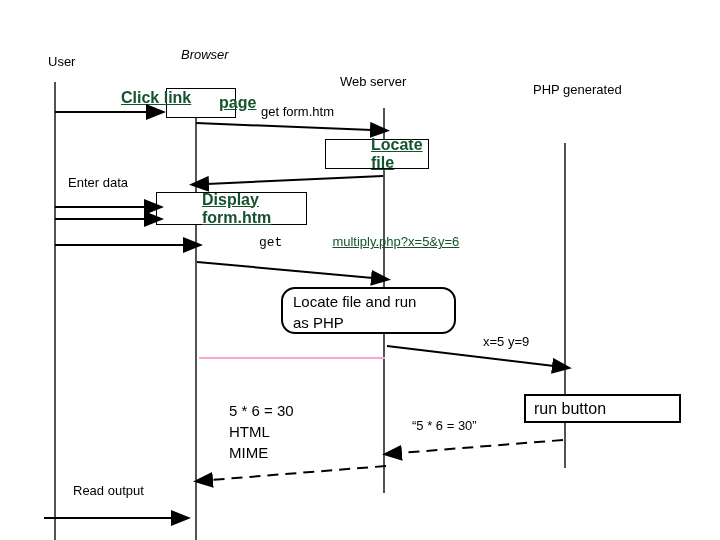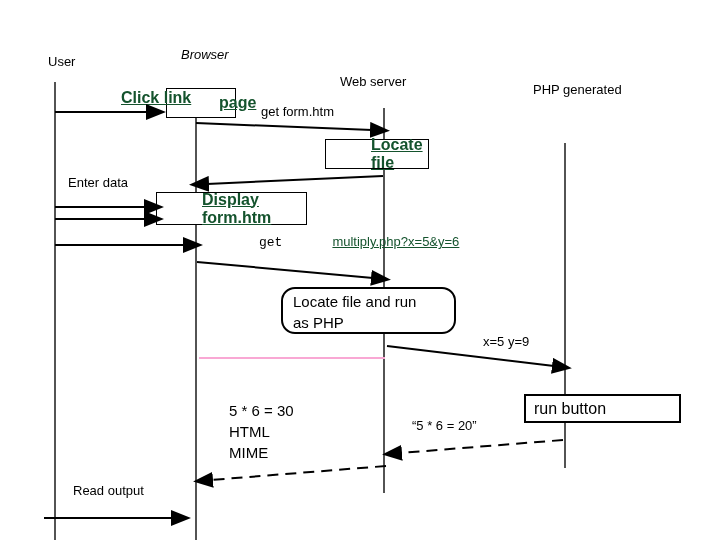--- a/index.html
+++ b/index.html
@@ -39,21 +39,21 @@
     <div>PHP generated</div>
   </div>
 
   <div class="lbl link" style="left:76px;top:89px;font-size:16px;">Click link</div>
   <div class="lbl" style="left:261px;top:105px;">get form.htm</div>
   <div class="lbl" style="left:68px;top:176px;">Enter data</div>
   <div class="lbl" style="left:259px;top:235px;">
     <span style="margin-right:5px;font-family:Liberation Mono, monospace;">get</span><span class="link rg">multiply.php?x=5&amp;y=6</span>
   </div>
   <div class="lbl" style="left:483px;top:335px;">x=5 y=9</div>
-  <div class="lbl" style="left:412px;top:419px;">“5 * 6 = 20”</div>
+  <div class="lbl" style="left:412px;top:419px;">“5 * 6 = 30”</div>
   <div class="lbl" style="left:73px;top:484px;">Read output</div>
 
   <div class="box thin" style="left:325px;top:139px;width:104px;height:30px;justify-content:center;">
     <span class="link" style="font-size:16px;">Locate file</span>
   </div>
   <div class="box thin" style="left:166px;top:88px;width:70px;height:30px;padding-left:7px;">
     <span class="link" style="font-size:16px;">page</span>
   </div>
   <div class="box thin" style="left:156px;top:192px;width:151px;height:33px;justify-content:flex-end;">
     <span class="link" style="font-size:16px;">Display form.htm</span>

